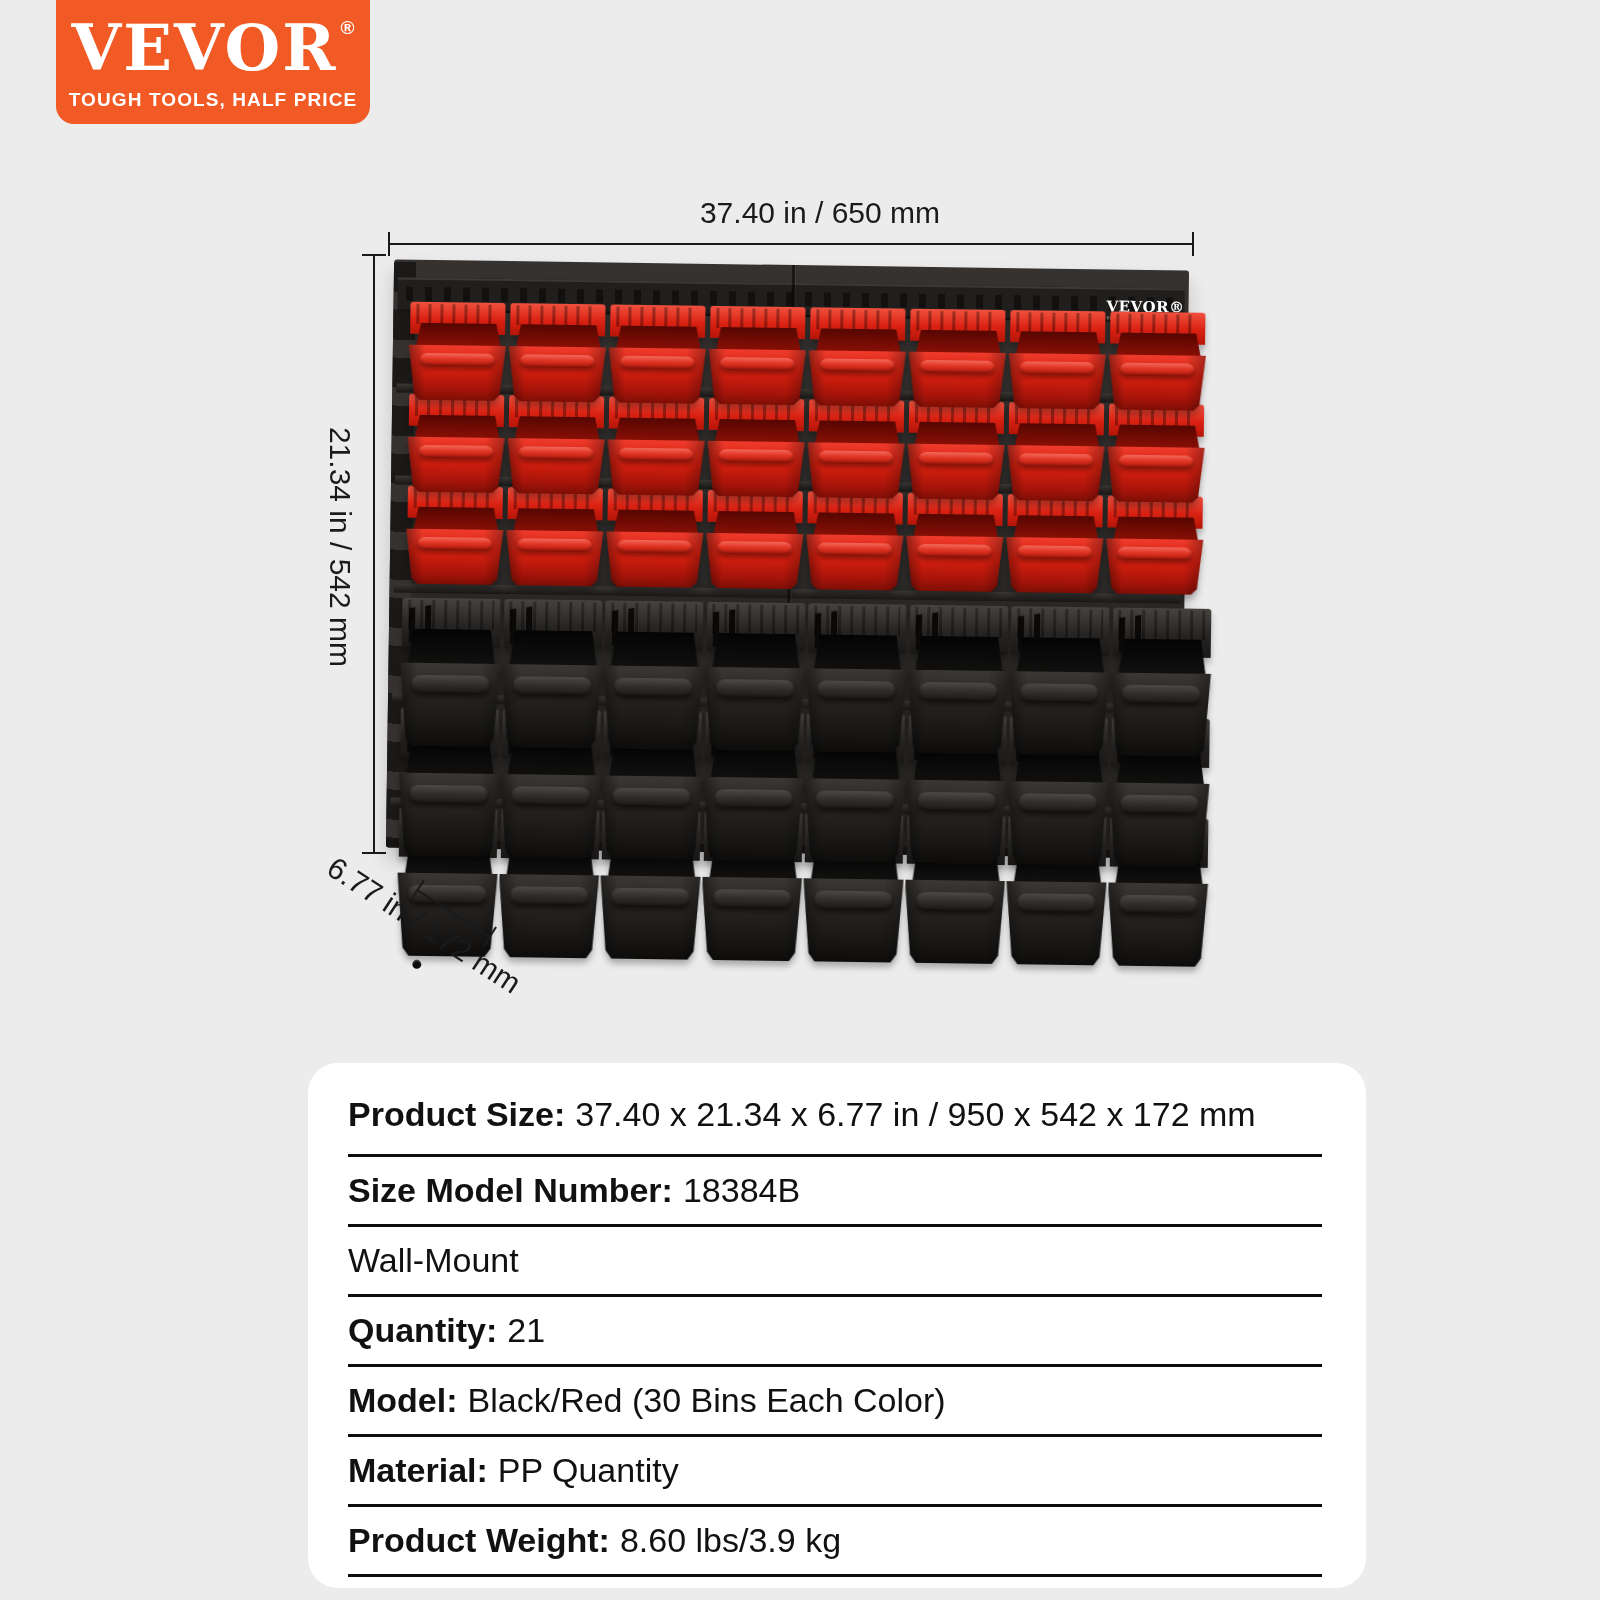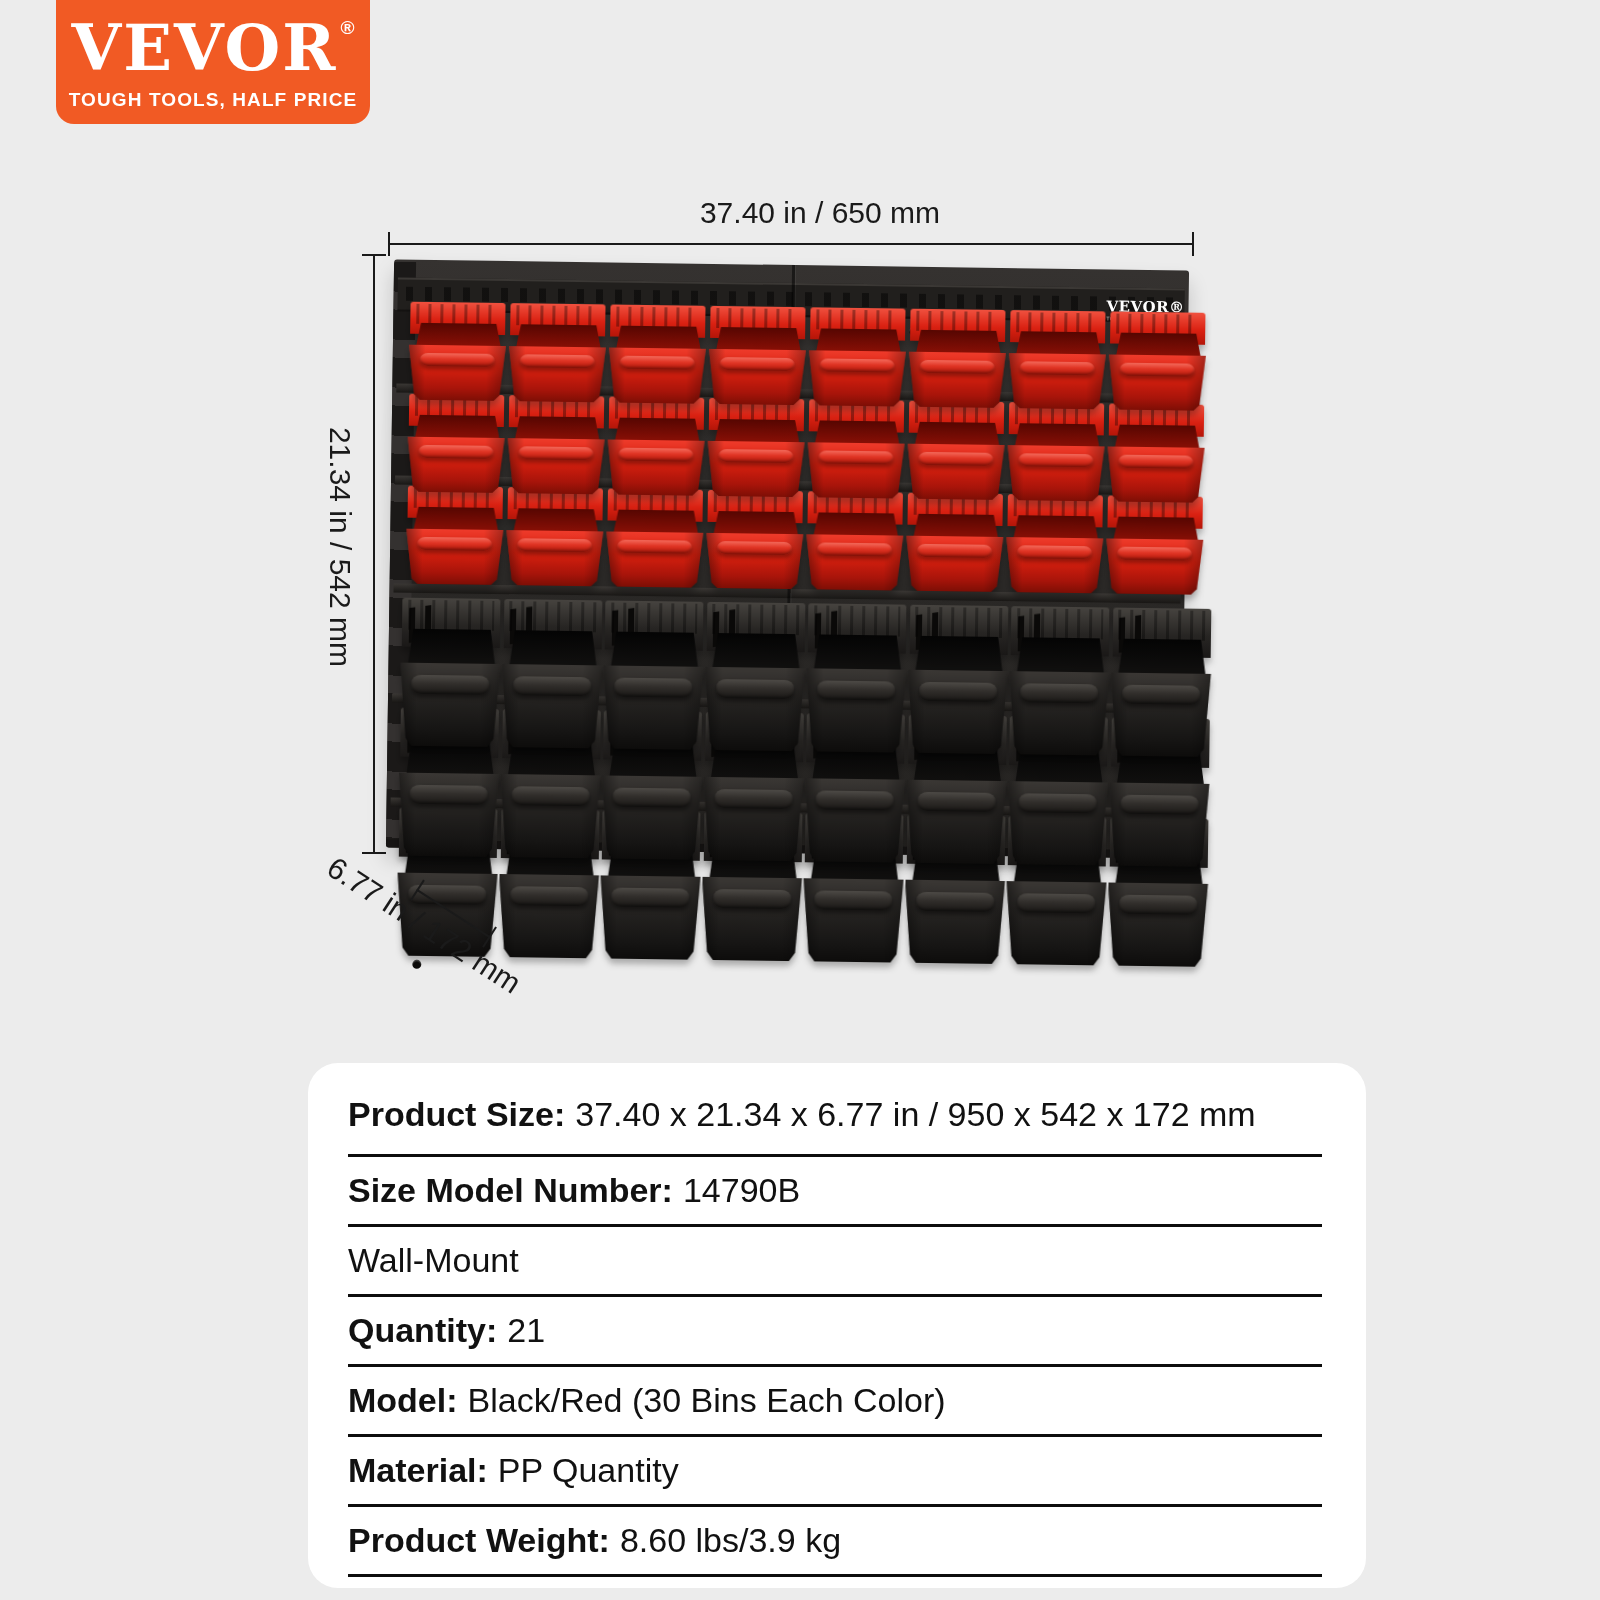--- a/index.html
+++ b/index.html
@@ -441,21 +441,21 @@
   <div class="dim-text">6.77 in / 172 mm</div>
 </div>
 
 <section class="spec-card" id="spec-card">
     <div class="spec-row">
       <span class="spec-label">Product Size:</span>
       <span class="spec-value">37.40 x 21.34 x 6.77 in / 950 x 542 x 172 mm</span>
     </div>
     <div class="spec-row">
       <span class="spec-label">Size Model Number:</span>
-      <span class="spec-value">14790B</span>
+      <span class="spec-value">18384B</span>
     </div>
     <div class="spec-row">
       <span class="spec-value">Wall-Mount</span>
     </div>
     <div class="spec-row">
       <span class="spec-label">Quantity:</span>
       <span class="spec-value">21</span>
     </div>
     <div class="spec-row">
       <span class="spec-label">Model:</span>

